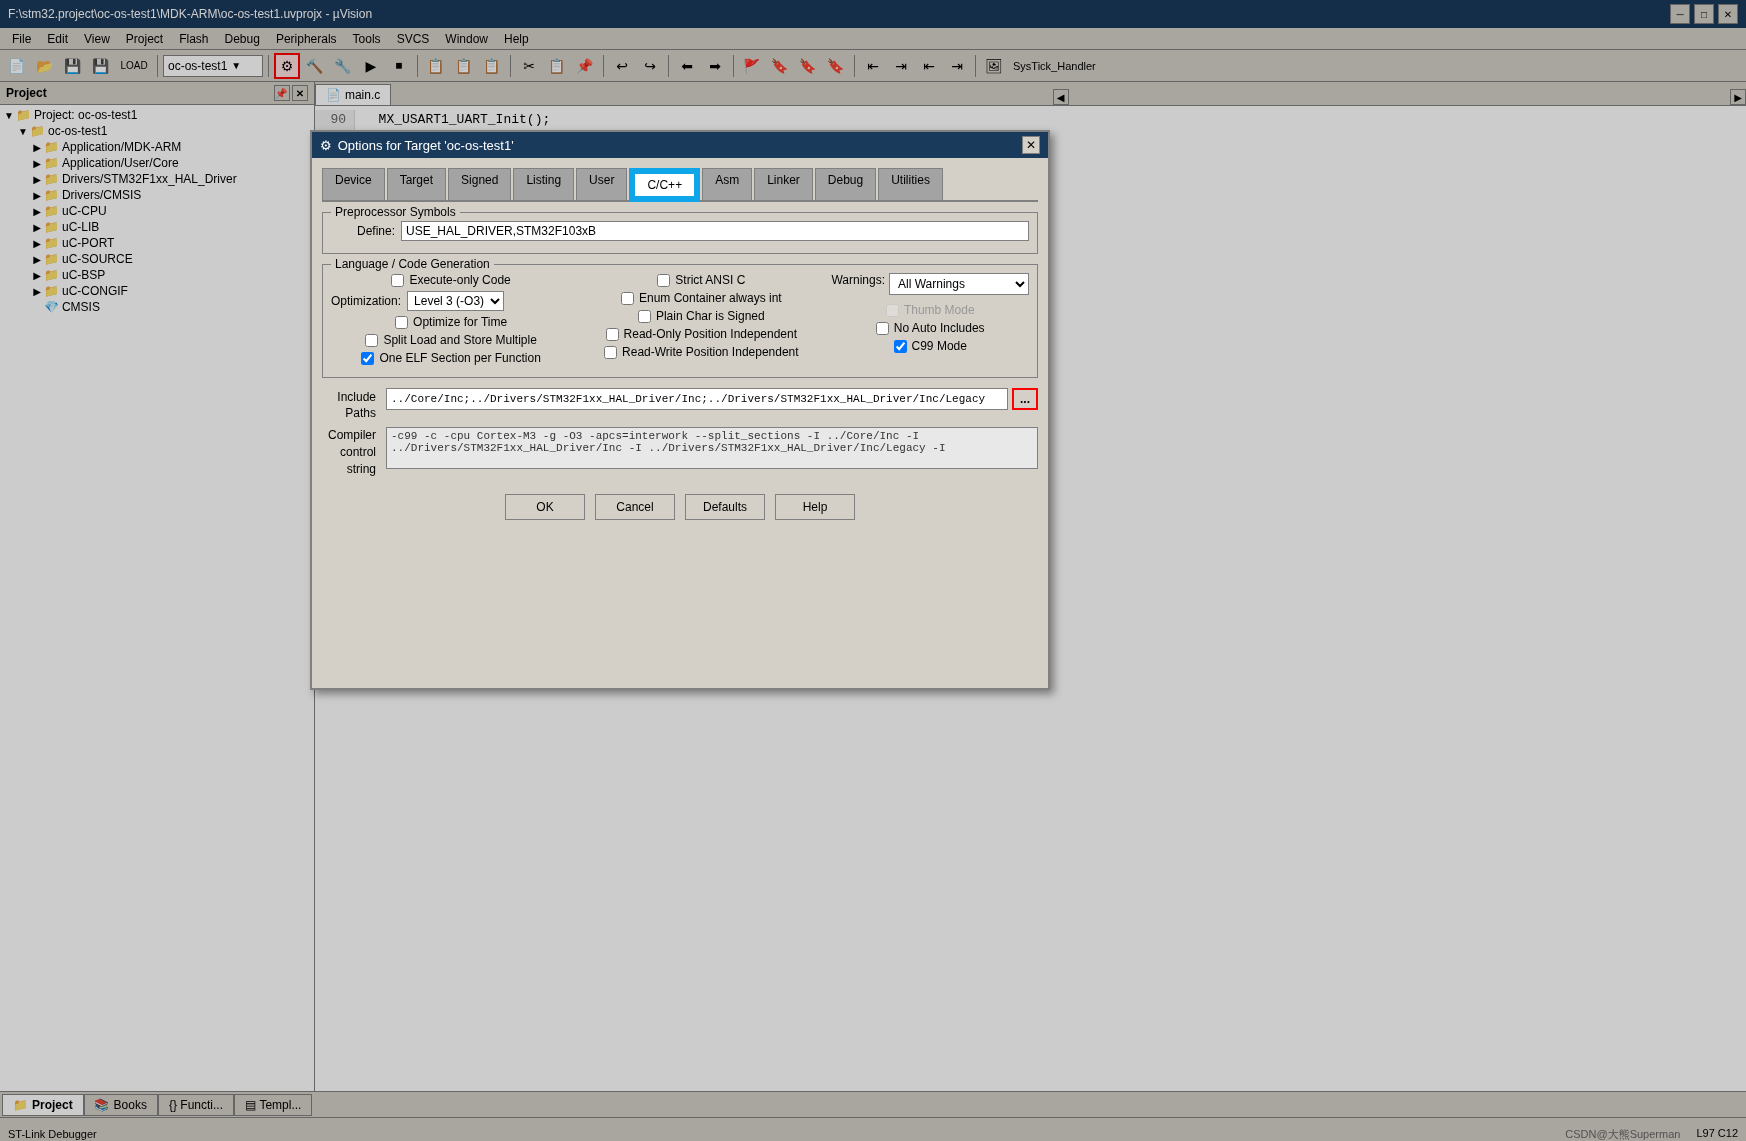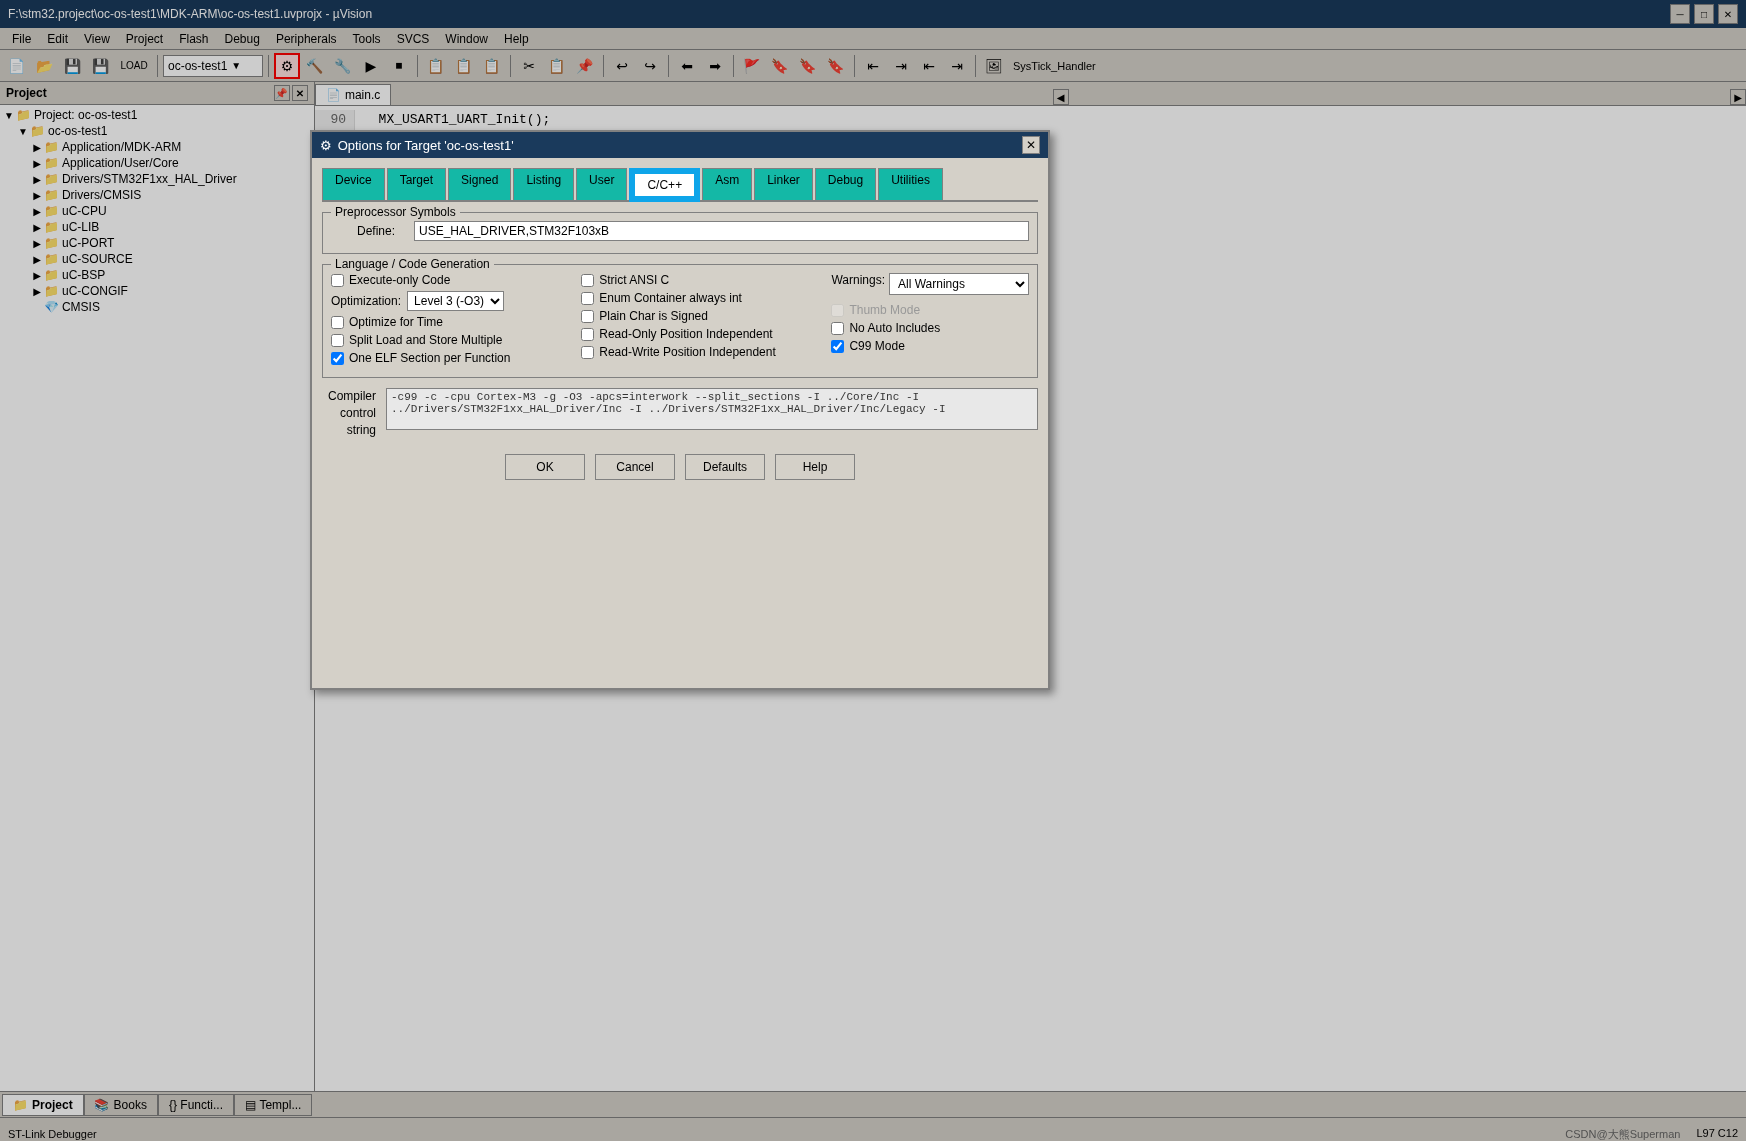--- a/index.html
+++ b/index.html
@@ -243,21 +243,21 @@
     .modal-content { padding: 10px; }
     .tab-strip {
       display: flex;
       border-bottom: 2px solid #808080;
       margin-bottom: 10px;
     }
     .modal-tab {
       padding: 4px 12px;
       border: 1px solid #808080;
       border-bottom: none;
-      background: #14b8a6;
+      background: #a3a3a3;
       cursor: pointer;
       font-size: 12px;
       margin-right: 2px;
     }
     .modal-tab.active {
       background: white;
       border-bottom: 2px solid white;
       margin-bottom: -2px;
     }
     .modal-tab.highlighted {
@@ -291,27 +291,27 @@
       font-size: 12px;
     }
     .form-input {
       flex: 1;
       height: 20px;
       border: 1px solid #808080;
       background: white;
       padding: 0 4px;
       font-size: 12px;
       font-family: inherit;
-      margin-left: 13px;
     }
     .check-row {
       display: flex;
       align-items: center;
       margin-bottom: 4px;
       font-size: 12px;
+      justify-content: center;
     }
     .check-row input[type=checkbox] { margin-right: 5px; }
     .opt-row {
       display: flex;
       align-items: center;
       margin-bottom: 4px;
       gap: 6px;
       font-size: 12px;
     }
     .opt-select {
@@ -750,20 +750,25 @@
               <span>No Auto Includes</span>
             </div>
             <div class="check-row">
               <input type="checkbox" checked="" style="">
               <span>C99 Mode</span>
             </div>
           </div>
         </div>
       </div>
 
+      <div class="include-row">
+        <span class="include-label">Include<br>Paths</span>
+        <input type="text" class="include-input" value="../Core/Inc;../Drivers/STM32F1xx_HAL_Driver/Inc;../Drivers/STM32F1xx_HAL_Driver/Inc/Legacy" style="">
+        <div class="browse-btn">...</div>
+      </div>
 
 
       <div class="compiler-row">
         <span class="compiler-label">Compiler<br>control<br>string</span>
         <textarea class="compiler-textarea" rows="3" style="">-c99 -c -cpu Cortex-M3 -g -O3 -apcs=interwork --split_sections -I ../Core/Inc -I
 ../Drivers/STM32F1xx_HAL_Driver/Inc -I ../Drivers/STM32F1xx_HAL_Driver/Inc/Legacy -I</textarea>
       </div>
 
       <div class="dialog-btns">
         <button class="dialog-btn">OK</button>

